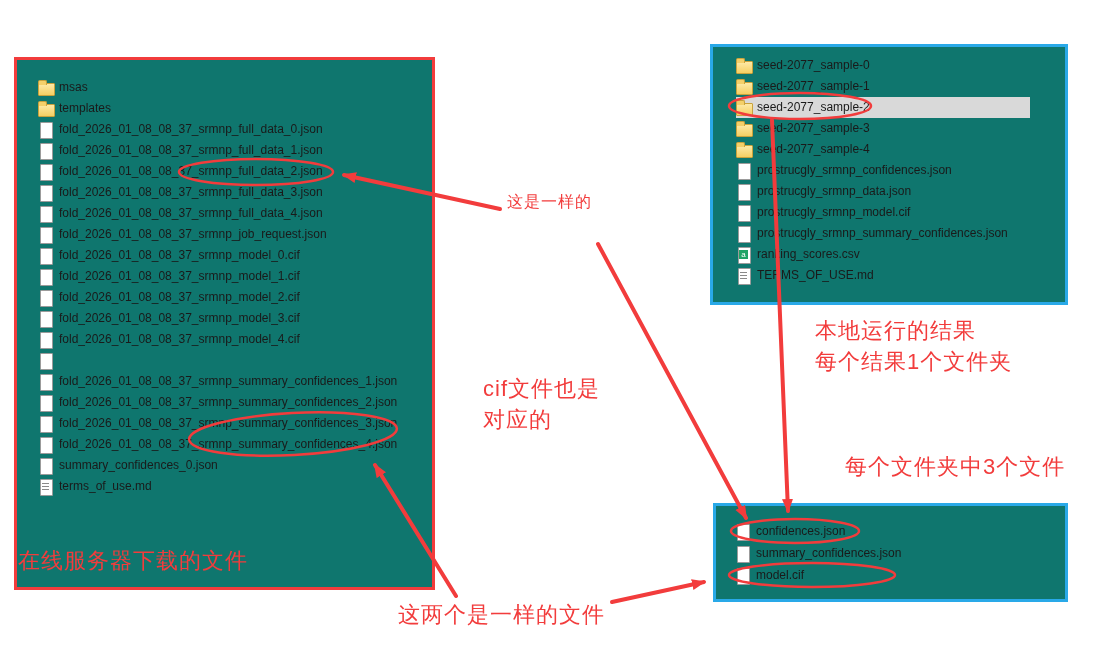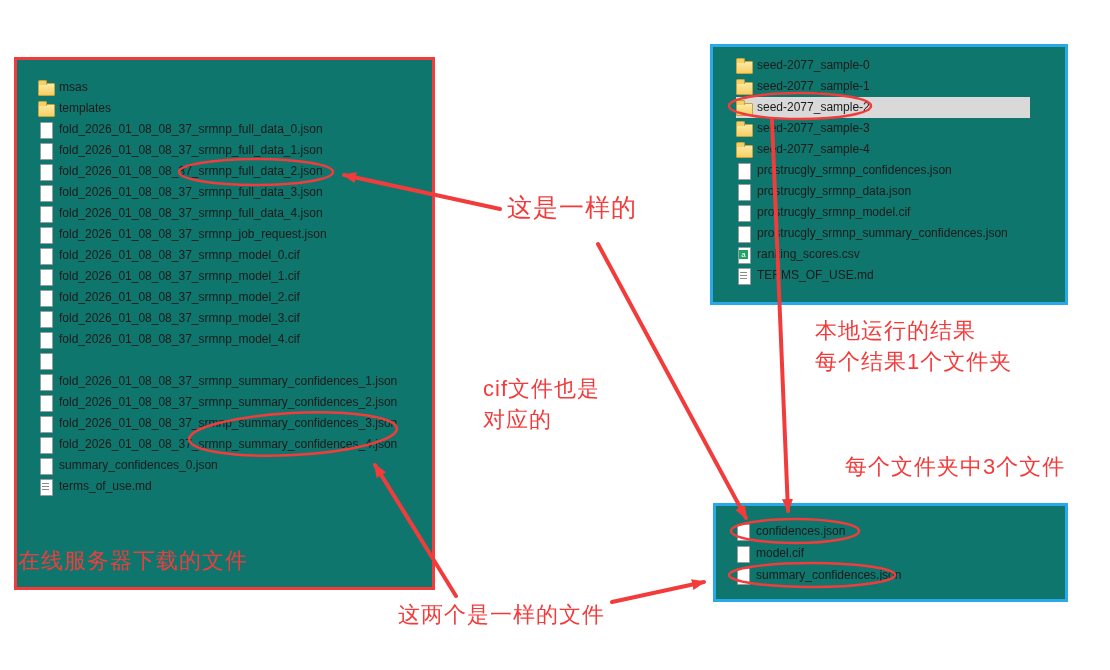--- a/index.html
+++ b/index.html
@@ -45,21 +45,21 @@
   .icon.file::before, .icon.md::before, .icon.csv::before {
     content:''; position:absolute; left:2px; top:0; width:11px; height:15px;
     background:#fff; border:1px solid #9b9b9b; border-radius:1px; }
   .icon.md::after { content:''; position:absolute; left:4px; top:4px; width:7px; height:8px;
     background:repeating-linear-gradient(#8a8a8a 0 1px, transparent 1px 3px); }
   .icon.csv::after { content:'a'; position:absolute; left:3px; top:3px; width:9px; height:9px;
     background:#21a366; color:#fff; font-size:8px; line-height:9px; text-align:center; }
 
   .annotation { position:absolute; color:var(--annotation-red,#f23c3c);
     font-size:22px; letter-spacing:1px; line-height:1.2; white-space:nowrap; }
-  .annotation.small { font-size:25px; }
+  .annotation.small { font-size:16px; }
 
   .overlay { position:absolute; left:0; top:0; z-index:10; pointer-events:none; }
   .ann-stroke { stroke:var(--annotation-red,#f23c3c); }
   .ann-fill { fill:var(--annotation-red,#f23c3c); }
 </style>
 </head>
 <body>
 
 <div class="canvas">
 
@@ -230,26 +230,26 @@
   <div class="panel" id="bottom-right-panel">
     <div class="filelist">
 
         <div class="row type-file">
           <span class="icon file"></span>
           <span class="label">confidences.json</span>
         </div>
 
         <div class="row type-file">
           <span class="icon file"></span>
+          <span class="label">summary_confidences.json</span>
+        </div>
+
+        <div class="row type-file">
+          <span class="icon file"></span>
           <span class="label">model.cif</span>
-        </div>
-
-        <div class="row type-file">
-          <span class="icon file"></span>
-          <span class="label">summary_confidences.json</span>
         </div>
       </div>
   </div>
 
   <div class="annotation small" style="left:507px; top:192px;">这是一样的</div>
   <div class="annotation" style="left:483px; top:376px;">cif文件也是</div>
   <div class="annotation" style="left:483px; top:407px;">对应的</div>
   <div class="annotation" style="left:815px; top:318px;">本地运行的结果</div>
   <div class="annotation" style="left:815px; top:349px;">每个结果1个文件夹</div>
   <div class="annotation" style="left:845px; top:454px;">每个文件夹中3个文件</div>

